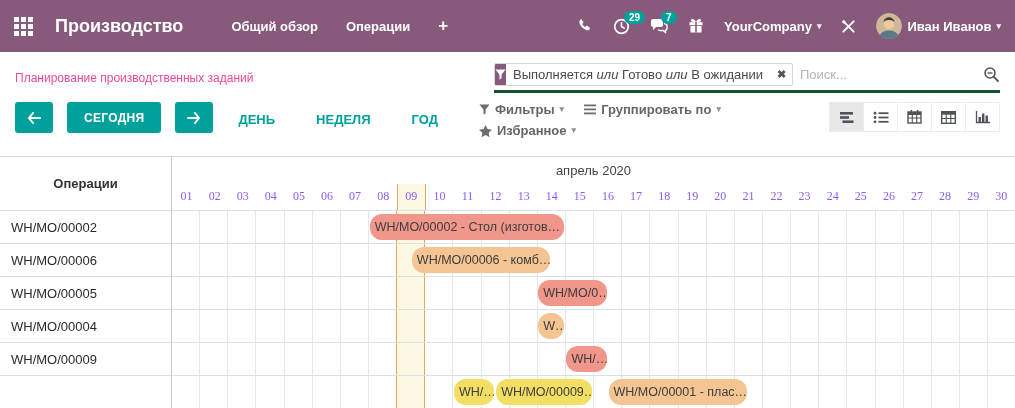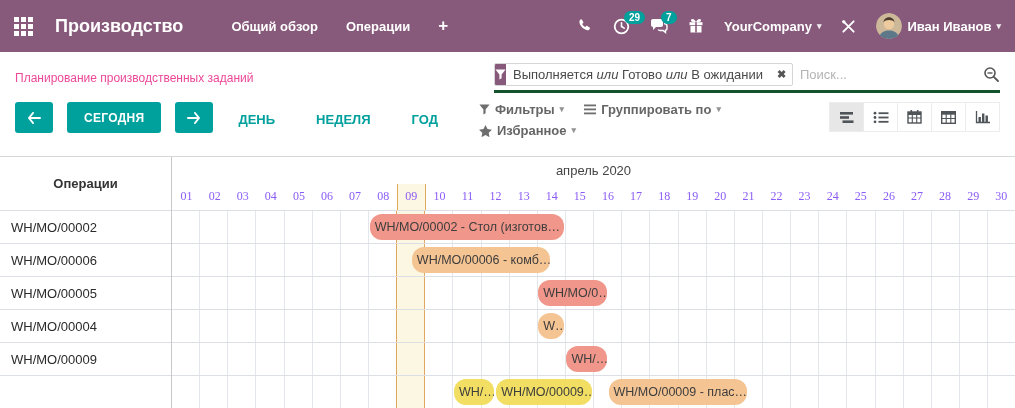--- a/index.html
+++ b/index.html
@@ -501,20 +501,20 @@
             <div class="cell"></div>
             <div class="cell"></div>
             <div class="cell"></div>
             <div class="cell"></div>
             <div class="cell"></div>
             <div class="cell"></div>
             <div class="cell"></div>
             <div class="cell"></div>
             <div class="bar" style="left: calc(33.3333% + 1px); width: calc(5% - 2px); background: rgb(241, 222, 98);">WH/…</div>
             <div class="bar" style="left: calc(38.3333% + 1px); width: calc(11.6667% - 2px); background: rgb(241, 222, 98);">WH/MO/00009…</div>
-            <div class="bar" style="left: calc(51.6667% + 1px); width: calc(16.6667% - 2px); background: rgb(245, 196, 147);">WH/MO/00009 - плас…</div>
+            <div class="bar" style="left: calc(51.6667% + 1px); width: calc(16.6667% - 2px); background: rgb(245, 196, 147);">WH/MO/00001 - плас…</div>
           </div>
         </div>
     </div>
   </div>
 
   <div class="hscroll"></div>
 </div>
 
 </body></html>

